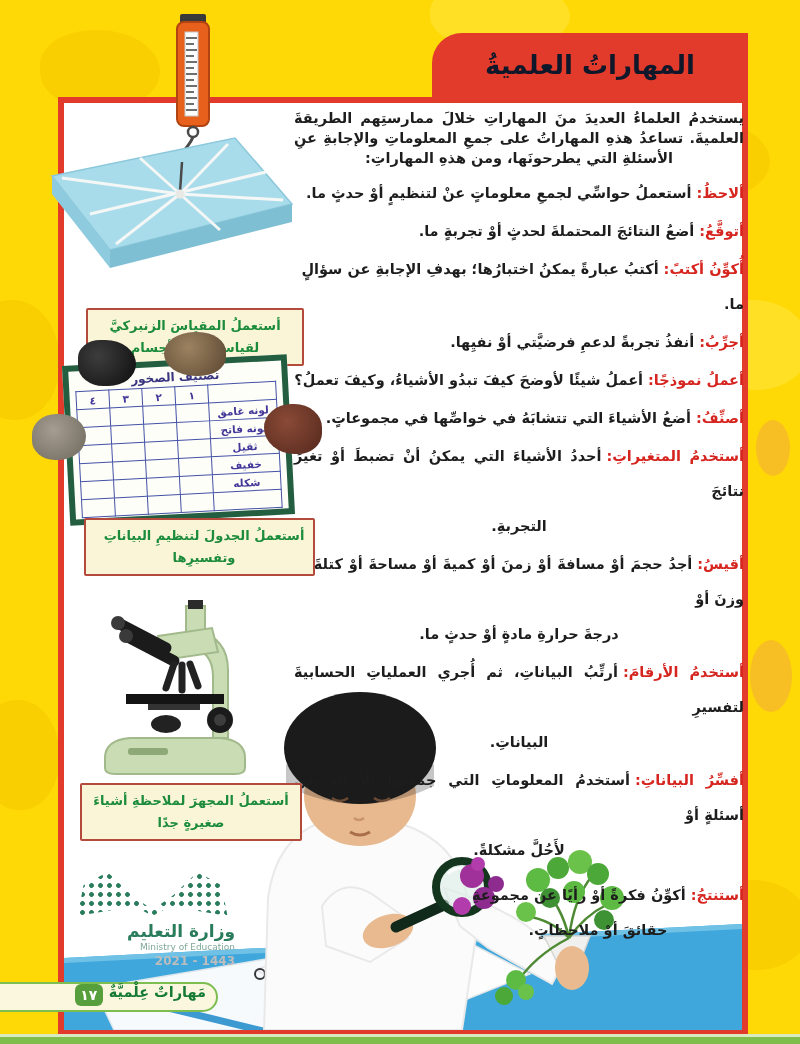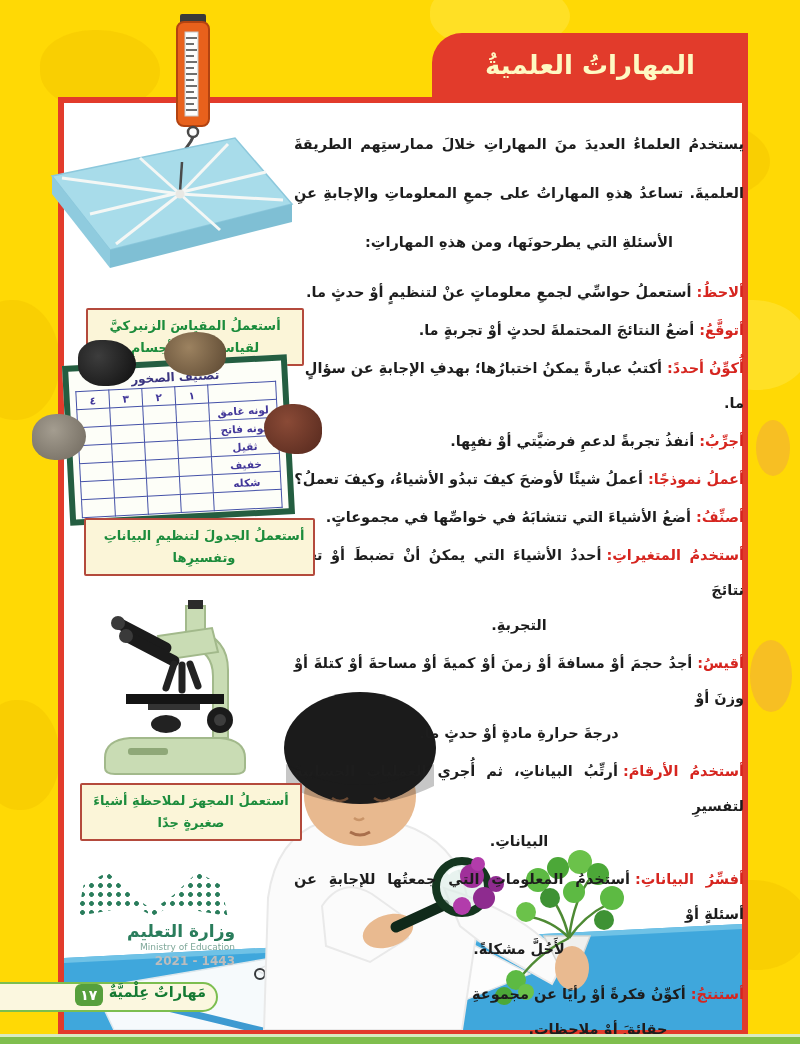--- a/index.html
+++ b/index.html
@@ -9,25 +9,25 @@
   
   .blob{position:absolute;background:#F1C400;opacity:.45;border-radius:46% 54% 50% 50%;z-index:0;}
   .blob.light{background:#FFE53A;opacity:.6;}
   .drop{position:absolute;background:#F0A93C;opacity:.55;border-radius:50%;z-index:0;}
   
   .content-box{position:absolute;left:58px;top:97px;width:690px;height:939px;
        background:#FFFFFF;border:6px solid #E23B2B;box-sizing:border-box;z-index:1;}
   
   .banner{position:absolute;left:432px;top:33px;width:316px;height:70px;background:#E23B2B;
        border-radius:30px 0 0 0;z-index:6;display:flex;align-items:center;justify-content:center;}
-  .banner-title{color:#fef9c3;font-size:26px;font-weight:700;letter-spacing:.5px;padding-bottom:6px;}
+  .banner-title{color:#0f172a;font-size:26px;font-weight:700;letter-spacing:.5px;padding-bottom:6px;}
   
   .text-col{position:absolute;left:294px;top:104px;width:450px;z-index:4;
        color:#1d1d1d;font-weight:700;font-size:14.5px;direction:rtl;}
-  .intro{line-height:49px;text-align:justify;text-align-last:center;margin:16px 0 8px;}
+  .intro{line-height:20px;text-align:justify;text-align-last:center;margin:4px 0 8px;}
   .skills p{margin:0 0 3px;line-height:35px;text-align:right;}
   .skills p.j{text-align:justify;}
   .kw{color:#D6251F;padding-left:5px;}
   .cont{display:block;text-align:center;}
   .skills p.side{margin-left:158px;}
   .skills p.gap{margin-top:10px;}
   
   .caption{position:absolute;z-index:5;background:#FBF5D8;border:2px solid #B44A3C;
        color:#1C8C3C;font-weight:700;font-size:13px;line-height:1.7;text-align:center;
        padding:5px 8px;direction:rtl;border-radius:2px;}
@@ -156,21 +156,21 @@
       <circle cx="432" cy="248" r="8" fill="#8E2B8F"></circle>
     <circle cx="414" cy="228" r="7" fill="#B23CAB"></circle>
   </g>
 </svg>
 
 <div class="text-col">
   <p class="intro">يستخدمُ العلماءُ العديدَ منَ المهاراتِ خلالَ ممارستِهم الطريقةَ العلميةَ. تساعدُ هذهِ المهاراتُ على جمعِ المعلوماتِ والإجابةِ عنِ الأسئلةِ التي يطرحونَها، ومن هذهِ المهاراتِ:</p>
   <div class="skills">
     <p><span class="kw">ألاحظُ:</span><span>أستعملُ حواسِّي لجمعِ معلوماتٍ عنْ لتنظيمٍ أوْ حدثٍ ما.</span></p>
     <p><span class="kw">أتوقَّعُ:</span><span>أضعُ النتائجَ المحتملةَ لحدثٍ أوْ تجربةٍ ما.</span></p>
-    <p><span class="kw">أُكوِّنُ أحددً:</span><span>أكتبُ عبارةً يمكنُ اختبارُها؛ بهدفِ الإجابةِ عن سؤالٍ ما.</span></p>
+    <p><span class="kw">أُكوِّنُ أكتبً:</span><span>أكتبُ عبارةً يمكنُ اختبارُها؛ بهدفِ الإجابةِ عن سؤالٍ ما.</span></p>
     <p><span class="kw">أجرِّبُ:</span><span>أنفذُ تجربةً لدعمِ فرضيَّتي أوْ نفيِها.</span></p>
     <p><span class="kw">أعملُ نموذجًا:</span><span>أعملُ شيئًا لأوضحَ كيفَ تبدُو الأشياءُ، وكيفَ تعملُ؟</span></p>
     <p><span class="kw">أصنِّفُ:</span><span>أضعُ الأشياءَ التي تتشابَهُ في خواصِّها في مجموعاتٍ.</span></p>
     <p class="j"><span class="kw">أستخدمُ المتغيراتِ:</span><span>أحددُ الأشياءَ التي يمكنُ أنْ تضبطَ أوْ تغيرَ نتائجَ</span><span class="cont">التجربةِ.</span></p>
     <p class="j"><span class="kw">أقيسُ:</span><span>أجدُ حجمَ أوْ مسافةَ أوْ زمنَ أوْ كميةَ أوْ مساحةَ أوْ كتلةَ أوْ وزنَ أوْ</span><span class="cont">درجةَ حرارةِ مادةٍ أوْ حدثٍ ما.</span></p>
     <p class="j"><span class="kw">أستخدمُ الأرقامَ:</span><span>أرتِّبُ البياناتِ، ثم أُجري العملياتِ الحسابيةَ لتفسيرِ</span><span class="cont">البياناتِ.</span></p>
     <p class="j"><span class="kw">أفسِّرُ البياناتِ:</span><span>أستخدمُ المعلوماتِ التي جمعتُها للإجابةِ عن أسئلةٍ أوْ</span><span class="cont">لأَحُلَّ مشكلةً.</span></p>
     <p class="side gap"><span class="kw">أستنتجُ:</span><span>أكوِّنُ فكرةً أوْ رأيًا عن مجموعةِ</span><span class="cont">حقائقَ أوْ ملاحظاتٍ.</span></p>
   </div>
 </div>

